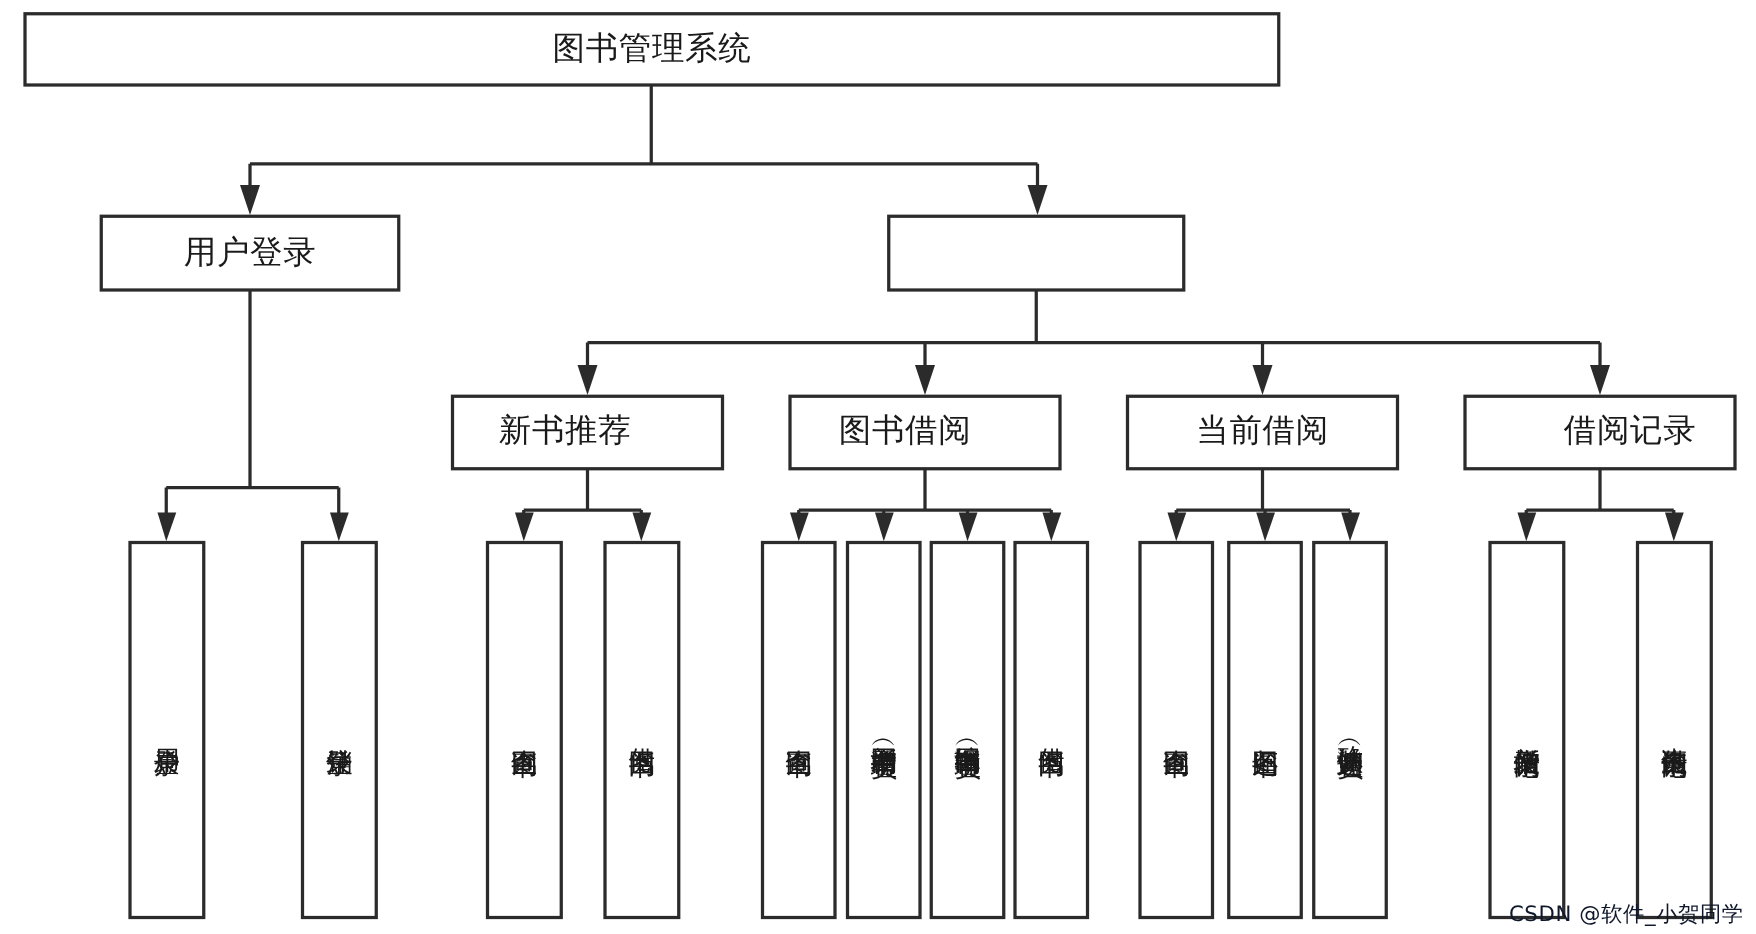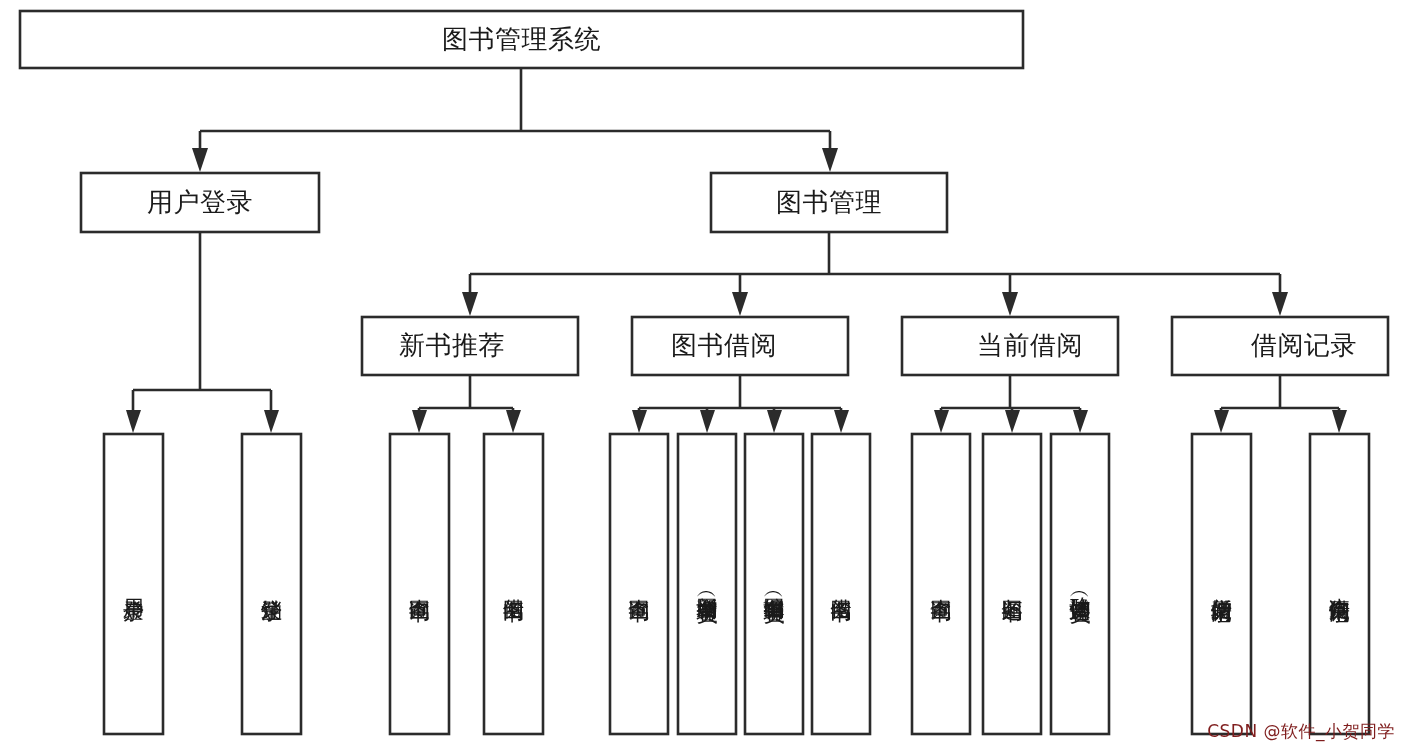--- a/index.html
+++ b/index.html
@@ -63,21 +63,21 @@
     letter-spacing: 1px;
     writing-mode: vertical-rl;
     text-orientation: upright;
     pointer-events: none;
   }
   .watermark {
     position: absolute;
     right: 10px;
     bottom: 4px;
     font-size: 17px;
-    color: #7f1d1d;
+    color: #0f172a;
     letter-spacing: 0.5px;
     white-space: nowrap;
     font-family: "DejaVu Sans", "Liberation Sans", sans-serif;
   }
 </style>
 </head>
 <body>
 
 <div id="diagram-root">
 
@@ -182,25 +182,24 @@
       <path class="connector" d="M 1339 408 L 1339 412"></path>
       <polygon class="arrow-head" points="1214,410 1229,410 1221,433"></polygon>
       <polygon class="arrow-head" points="1332,410 1347,410 1339,433"></polygon>
     </g>
 
   </svg>
 
   <div class="node-label-h" style="left:20px; top:11px; width:1003px; height:57px;">图书管理系统</div>
 
   <div class="node-label-h" style="left:81px; top:173px; width:238px; height:59px;">用户登录</div>
-  <div class="node-label-h" style="left:711px; top:173px; width:236px; height:59px;">图书管理</div>
 
   <div class="node-label-h" style="left:362px; top:317px; width:180px; height:58px;">新书推荐</div>
   <div class="node-label-h" style="left:632px; top:317px; width:184px; height:58px;">图书借阅</div>
-  <div class="node-label-h" style="left:922px; top:317px; width:216px; height:58px;">当前借阅</div>
+  <div class="node-label-h" style="left:902px; top:317px; width:216px; height:58px;">当前借阅</div>
   <div class="node-label-h" style="left:1172px; top:317px; width:216px; height:58px;padding-left:24px;">借阅记录</div>
 
   <div class="node-label-v" style="left:104px; top:434px; width:59px; height:300px;">用户登录</div>
   <div class="node-label-v" style="left:242px; top:434px; width:59px; height:300px;">注销登录</div>
 
   <div class="node-label-v" style="left:390px; top:434px; width:59px; height:300px;">查询图书</div>
   <div class="node-label-v" style="left:484px; top:434px; width:59px; height:300px;">借阅图书</div>
 
   <div class="node-label-v" style="left:610px; top:434px; width:58px; height:300px;">查询图书</div>
   <div class="node-label-v" style="left:678px; top:434px; width:58px; height:300px;">新增图书（管理员）</div>

